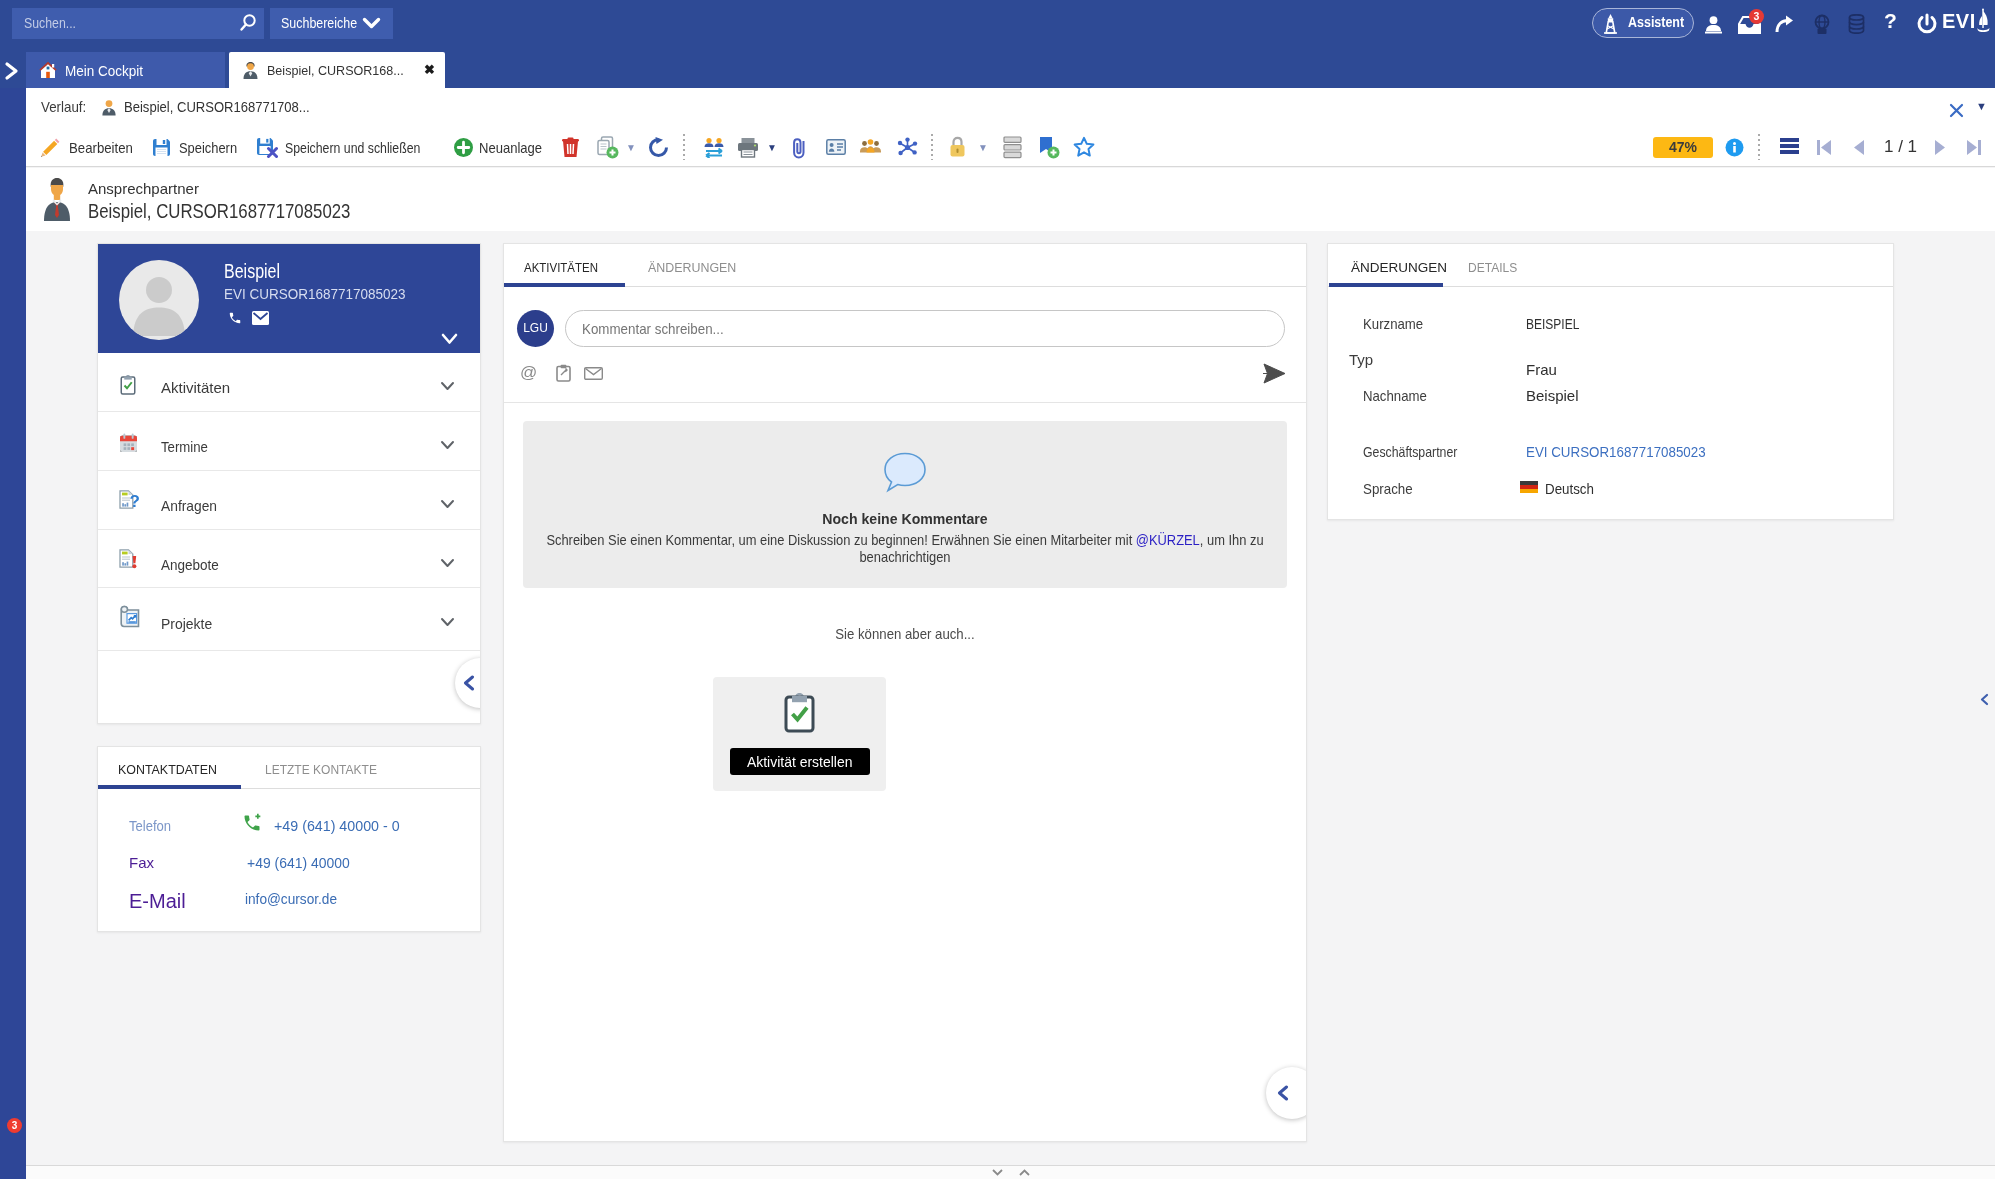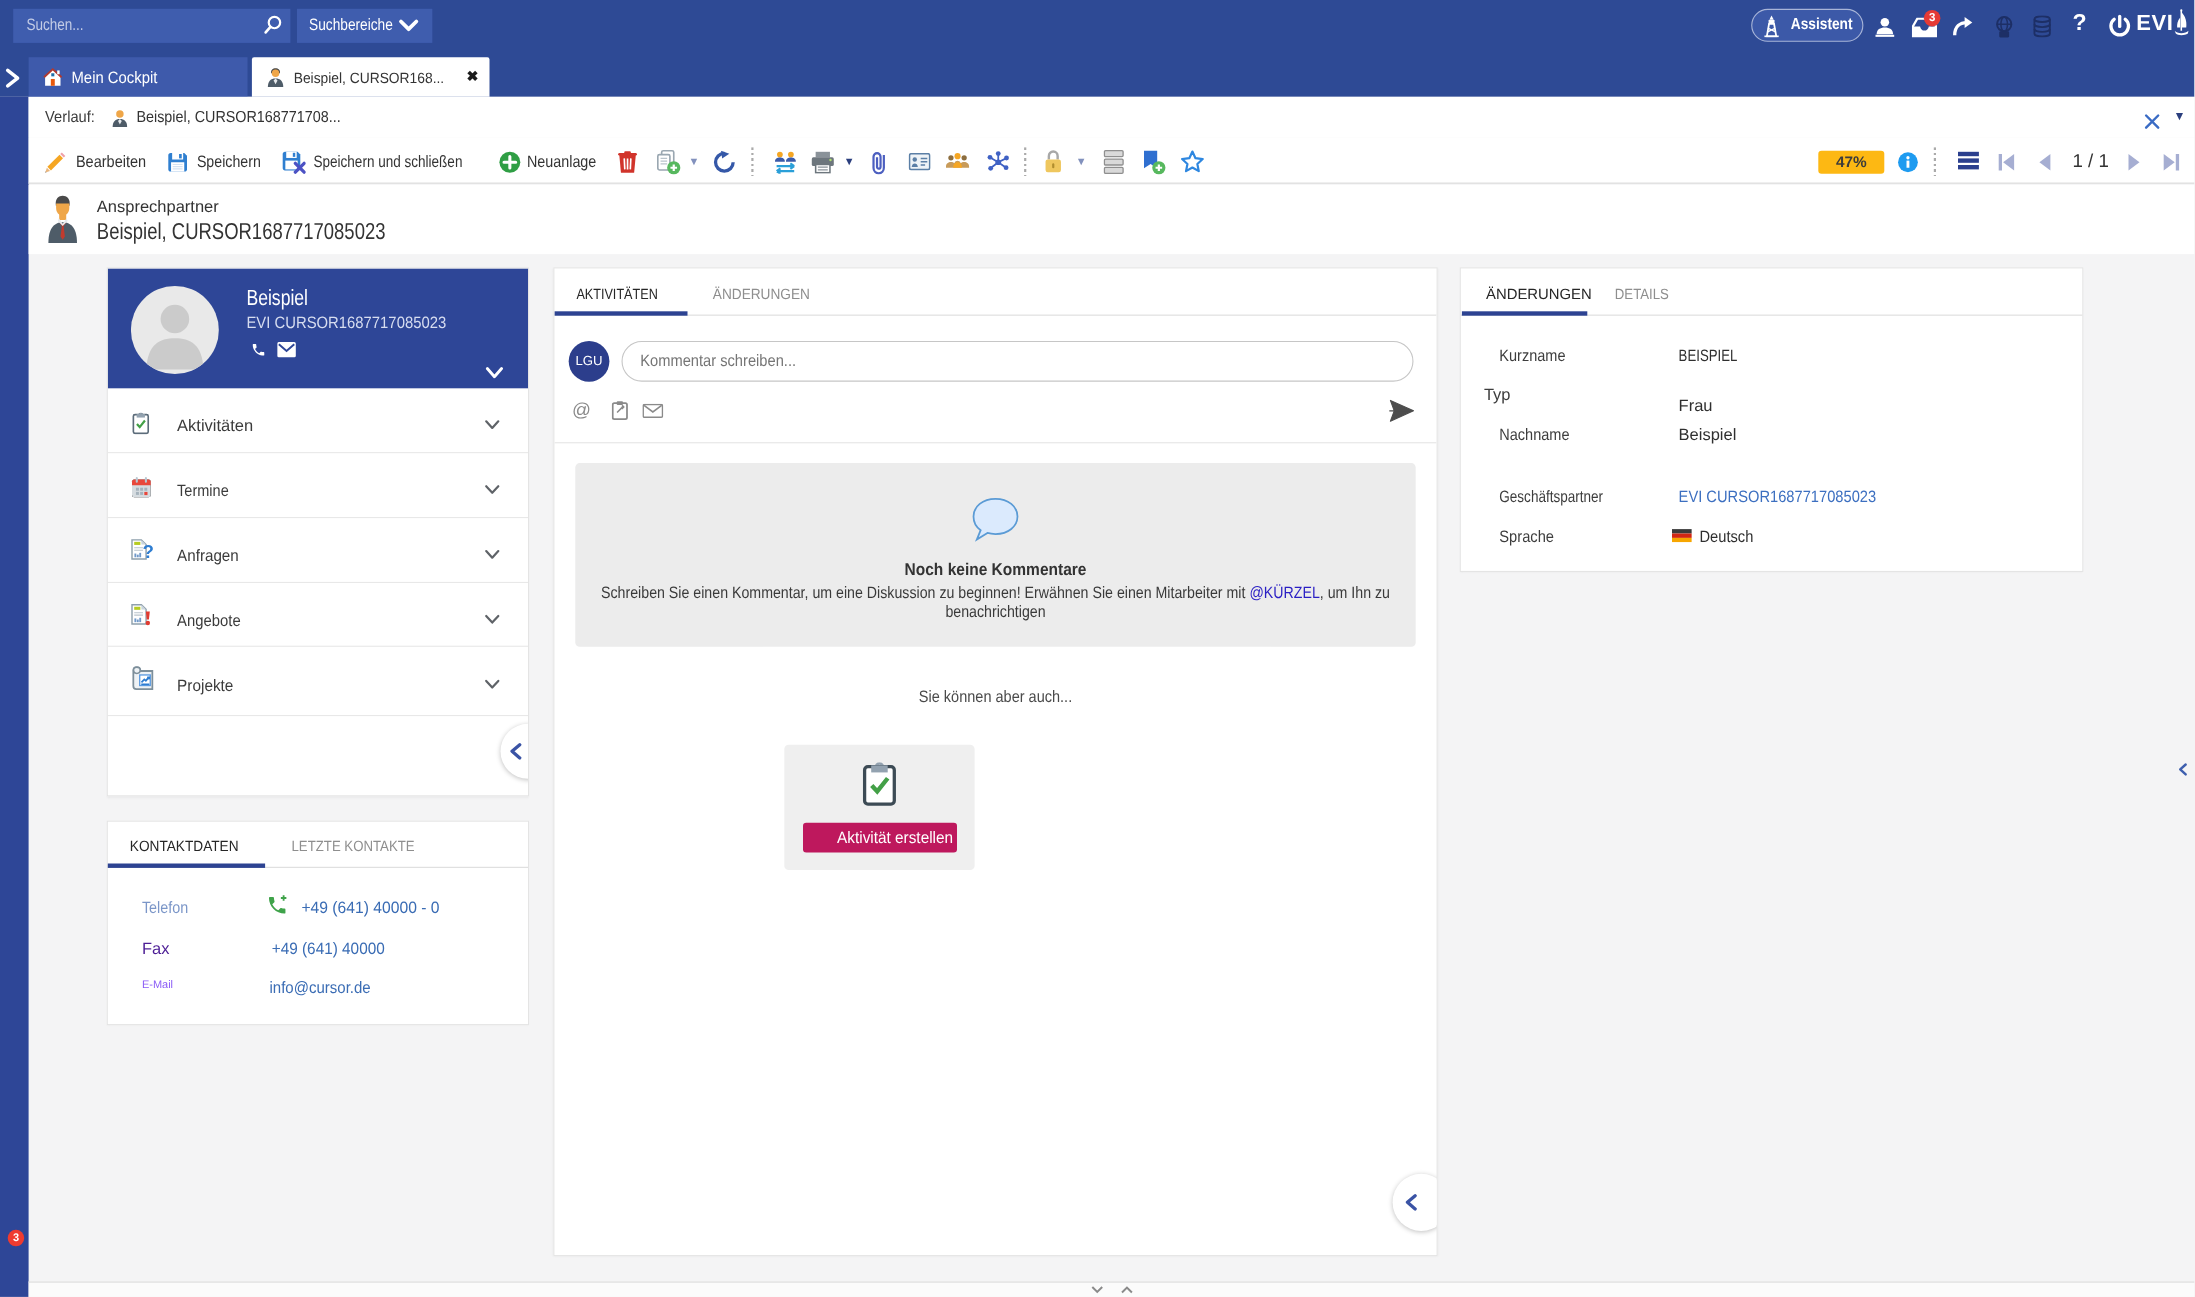--- a/index.html
+++ b/index.html
@@ -383,21 +383,21 @@
   <div class="a" style="left:0px;top:38px;width:143px;height:4px;background:#2d4392"></div>
   <div class="a" style="left:167px;top:15px;color:#8e8e8e;font-size:13.5px;transform:scaleX(.89);transform-origin:0 50%">LETZTE KONTAKTE</div>
   <div class="a" style="left:31px;top:70px;color:#7b96c8;font-size:15px;transform:scaleX(.87);transform-origin:0 50%">Telefon</div>
   <svg class="a" style="left:144px;top:66px" width="20" height="20" viewBox="0 0 24 24">
       <path d="M6.6 10.8c1.4 2.8 3.8 5.1 6.6 6.6l2.2-2.2c.3-.3.7-.4 1-.2 1.1.4 2.3.6 3.6.6.6 0 1 .4 1 1V20c0 .6-.4 1-1 1C10.8 21 3 13.2 3 4c0-.6.4-1 1-1h3.5c.6 0 1 .4 1 1 0 1.2.2 2.4.6 3.6.1.3 0 .7-.2 1l-2.3 2.2z" fill="#3fa34a"></path>
       <path d="M16 4 h3 m0 0 h3 m-3 -3 v3 m0 0 v3" stroke="#3fa34a" stroke-width="2"></path>
     </svg>
   <div class="a" style="left:176px;top:70px;color:#3a6cb4;font-size:15px;transform:scaleX(.95);transform-origin:0 50%">+49 (641) 40000 - 0</div>
   <div class="a" style="left:31px;top:107px;color:#4c1d95;font-size:15px">Fax</div>
   <div class="a" style="left:149px;top:107px;color:#3a6cb4;font-size:15px;transform:scaleX(.93);transform-origin:0 50%">+49 (641) 40000</div>
-  <div class="a" style="left:31px;top:143px;color:#8b5cf6;font-size:10px">E-Mail</div>
+  <div class="a" style="left:31px;top:143px;color:#4c1d95;font-size:20px">E-Mail</div>
   <div class="a" style="left:147px;top:143px;color:#3a6cb4;font-size:15px;transform:scaleX(.91);transform-origin:0 50%">info@cursor.de</div>
 </div>
 
 <div class="a" style="left:503px;top:243px;width:804px;height:899px;background:#fff;border:1px solid #e4e4e4;box-shadow:0 1px 2px rgba(0,0,0,.06);overflow:hidden">
   <div class="a" style="left:0;top:0;width:100%;height:43px;border-bottom:1px solid #ddd"></div>
   <div class="a" style="left:20px;top:16px;color:#262626;font-size:13.5px;transform:scaleX(.85);transform-origin:0 50%">AKTIVITÄTEN</div>
   <div class="a" style="left:0px;top:39px;width:121px;height:4px;background:#2d4392"></div>
   <div class="a" style="left:144px;top:16px;color:#8e8e8e;font-size:13.5px;transform:scaleX(.92);transform-origin:0 50%">ÄNDERUNGEN</div>
 
   <div class="a" style="left:13px;top:66px;width:37px;height:37px;border-radius:50%;background:#2c3e8c;color:#fff;font-size:12px;text-align:center;line-height:37px">LGU</div>
@@ -427,21 +427,21 @@
   </div>
   <div class="a" style="left:0;top:381px;width:100%;text-align:center;color:#4a4a4a;font-size:15px;transform:scaleX(.88)">Sie können aber auch...</div>
 
   <div class="a" style="left:209px;top:433px;width:173px;height:114px;background:#efefef;border-radius:4px">
     <svg class="a" style="left:71px;top:16px" width="31" height="40" viewBox="0 0 31 40">
         <circle cx="15.5" cy="4.5" r="3.4" fill="none" stroke="#93a2b0" stroke-width="2.4"></circle>
         <rect x="2" y="4" width="27" height="34" rx="3" fill="#fff" stroke="#3d4b55" stroke-width="3"></rect>
         <rect x="8" y="2.8" width="15" height="6.4" fill="#93a2b0"></rect>
         <path d="M8.5 21 L13.5 26.5 L23 14.5" fill="none" stroke="#43a047" stroke-width="4"></path>
       </svg>
-    <div class="a" style="left:17px;top:71px;width:140px;height:27px;background:#be185d;border-radius:3px;color:#fff;font-size:15px;text-align:right;line-height:27px"><span style="display:inline-block;transform:scaleX(.93)">Aktivität erstellen</span></div>
+    <div class="a" style="left:17px;top:71px;width:140px;height:27px;background:#000000;border-radius:3px;color:#fff;font-size:15px;text-align:center;line-height:27px"><span style="display:inline-block;transform:scaleX(.93)">Aktivität erstellen</span></div>
   </div>
 
   <div class="a" style="left:762px;top:823px;width:52px;height:52px;border-radius:50%;background:#fff;box-shadow:0 1px 5px rgba(0,0,0,.25)"></div>
   <svg class="a" style="left:772px;top:841px" width="14" height="16" viewBox="0 0 14 16">
       <polyline points="10.5,2 3.5,8 10.5,14" fill="none" stroke="#3a53a5" stroke-width="3" stroke-linecap="round" stroke-linejoin="round"></polyline>
     </svg>
 </div>
 
 <div class="a" style="left:1327px;top:243px;width:567px;height:277px;background:#fff;border:1px solid #e4e4e4;box-shadow:0 1px 2px rgba(0,0,0,.06)">
   <div class="a" style="left:0;top:0;width:100%;height:43px;border-bottom:1px solid #ddd"></div>

